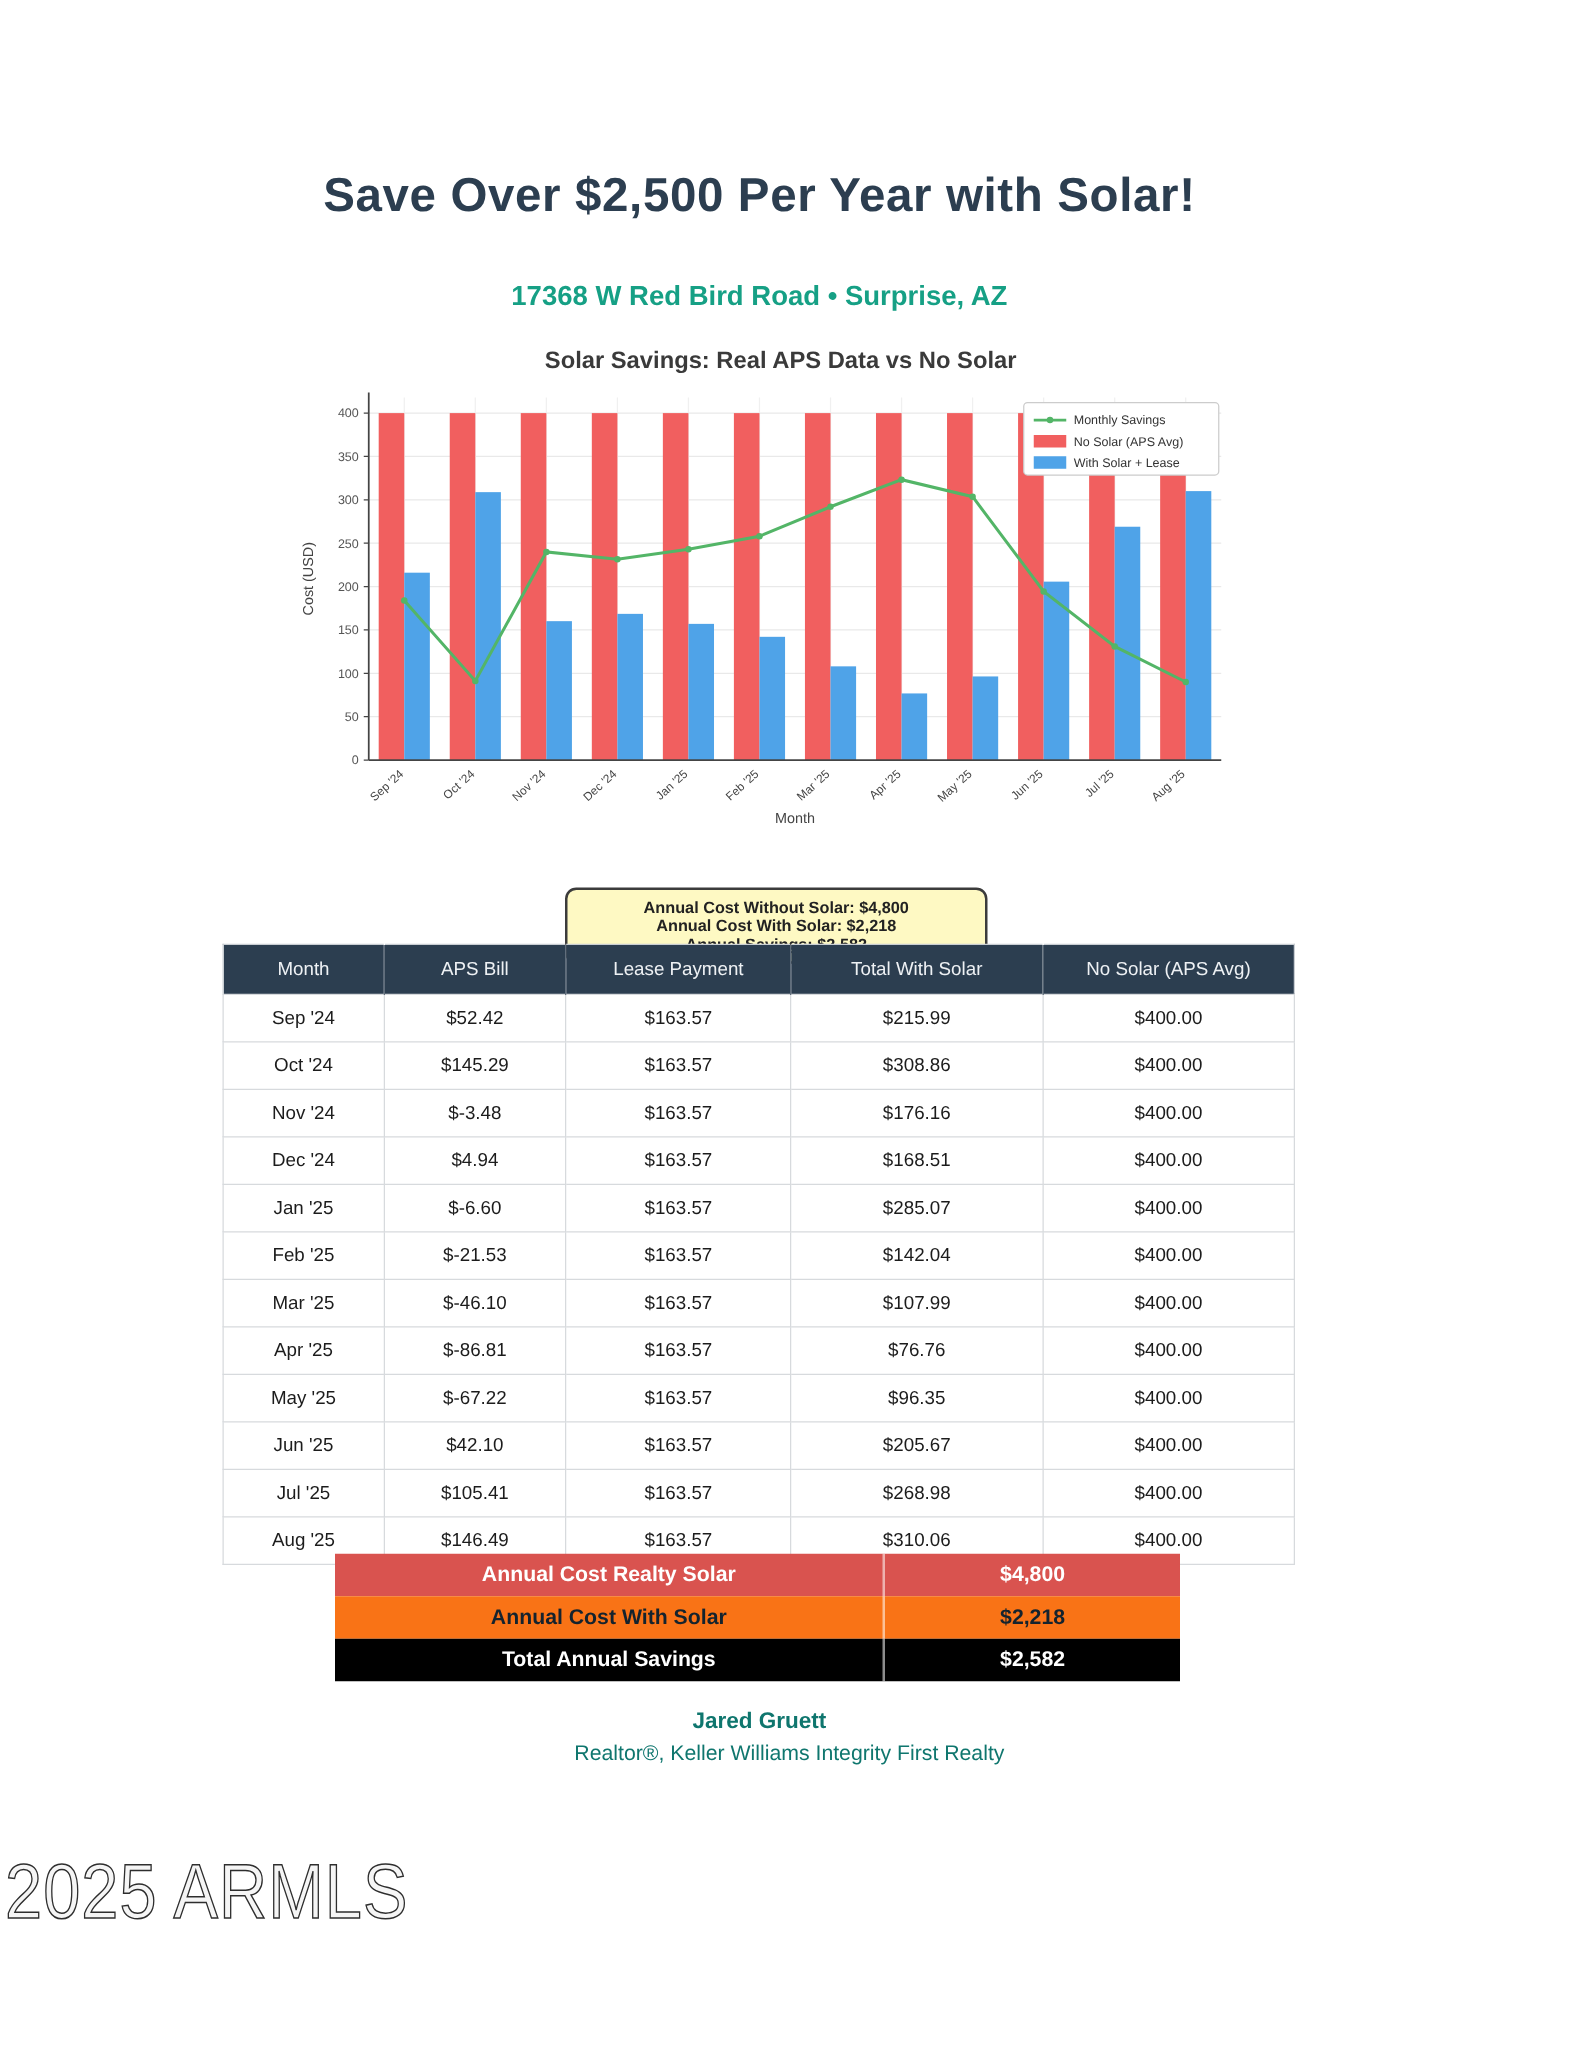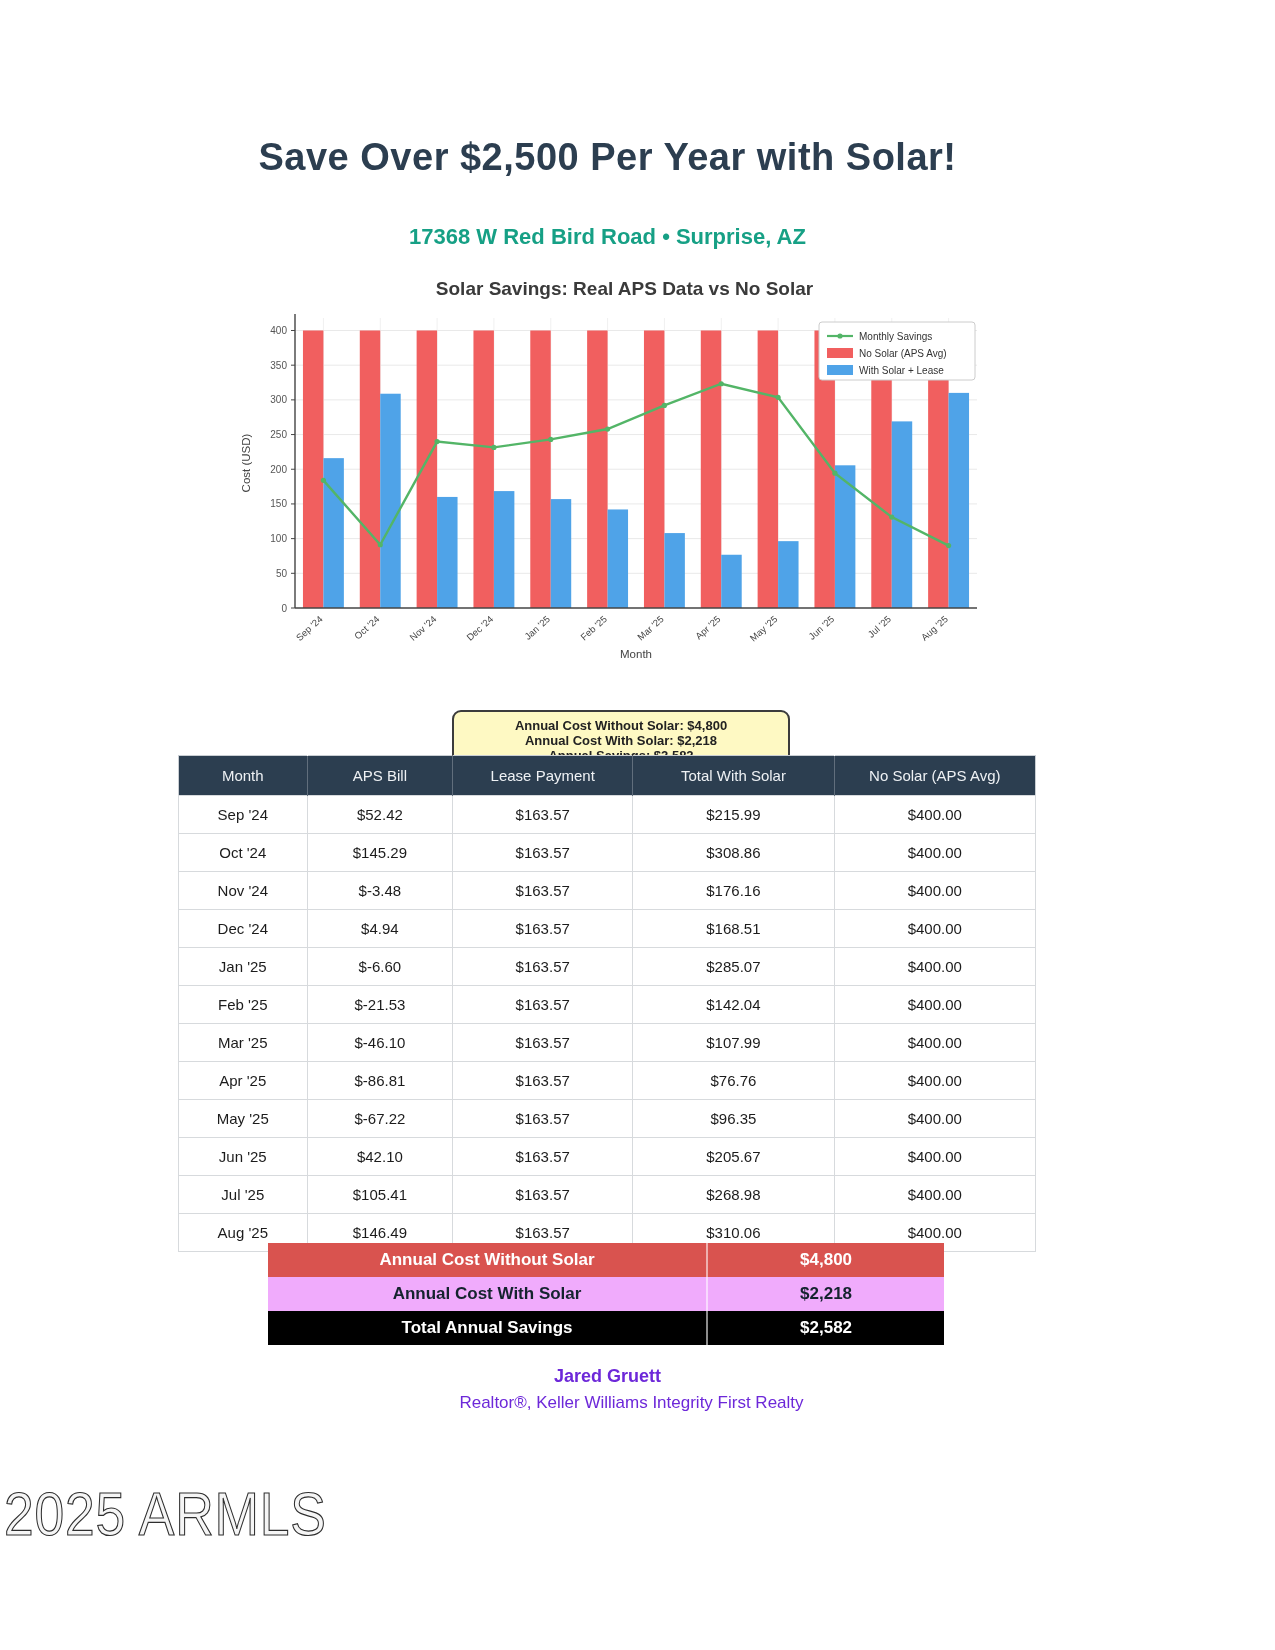--- a/index.html
+++ b/index.html
@@ -27,21 +27,21 @@
   .data-table col.c0{width:15%}.data-table col.c1{width:17%}.data-table col.c2{width:21%}
   .data-table col.c3{width:23.5%}.data-table col.c4{width:23.5%}
 
   .summary-table{position:absolute;left:268px;top:1243px;width:676px;}
   .summary-row{display:flex;height:34px;align-items:stretch;}
   .summary-label{width:65%;display:flex;align-items:center;justify-content:center;
     font-size:17px;font-weight:bold;}
   .summary-value{width:35%;display:flex;align-items:center;justify-content:center;
     font-size:17px;font-weight:bold;border-left:2px solid rgba(255,255,255,0.55);}
 
-  .footer{position:absolute;left:0;top:1366px;width:1215px;text-align:center;color:#6d28d9;}
+  .footer{position:absolute;left:0;top:1366px;width:1215px;text-align:center;color:#0f766e;}
   .footer .agent{font-size:18px;font-weight:bold;margin-bottom:6px;}
   .footer .brokerage{font-size:17px;padding-left:48px;}
 
   .watermark{position:absolute;left:4px;top:1478px;font-size:62px;
     color:rgba(0,0,0,0.04);-webkit-text-stroke:1.2px #2e2e2e;
     transform:scaleX(0.86);transform-origin:left center;letter-spacing:1px;white-space:nowrap;}
 
   svg text{font-family:"Liberation Sans", sans-serif;}
 </style>
 </head>
@@ -265,24 +265,24 @@
           <td>$146.49</td>
           <td>$163.57</td>
           <td>$310.06</td>
           <td>$400.00</td>
         </tr>
       </tbody>
   </table>
 
   <div class="summary-table" id="summary-table">
       <div class="summary-row" style="background: rgb(217, 83, 79); color: rgb(255, 255, 255);">
-        <div class="summary-label">Annual Cost Without Solar</div>
+        <div class="summary-label">Annual Cost Realty Solar</div>
         <div class="summary-value">$4,800</div>
       </div>
-      <div class="summary-row" style="background: #f0abfc; color: rgb(20, 35, 46);">
+      <div class="summary-row" style="background: #f97316; color: rgb(20, 35, 46);">
         <div class="summary-label">Annual Cost With Solar</div>
         <div class="summary-value">$2,218</div>
       </div>
       <div class="summary-row" style="background: #000000; color: rgb(255, 255, 255);">
         <div class="summary-label">Total Annual Savings</div>
         <div class="summary-value">$2,582</div>
       </div>
     </div>
 
   <div class="footer">

